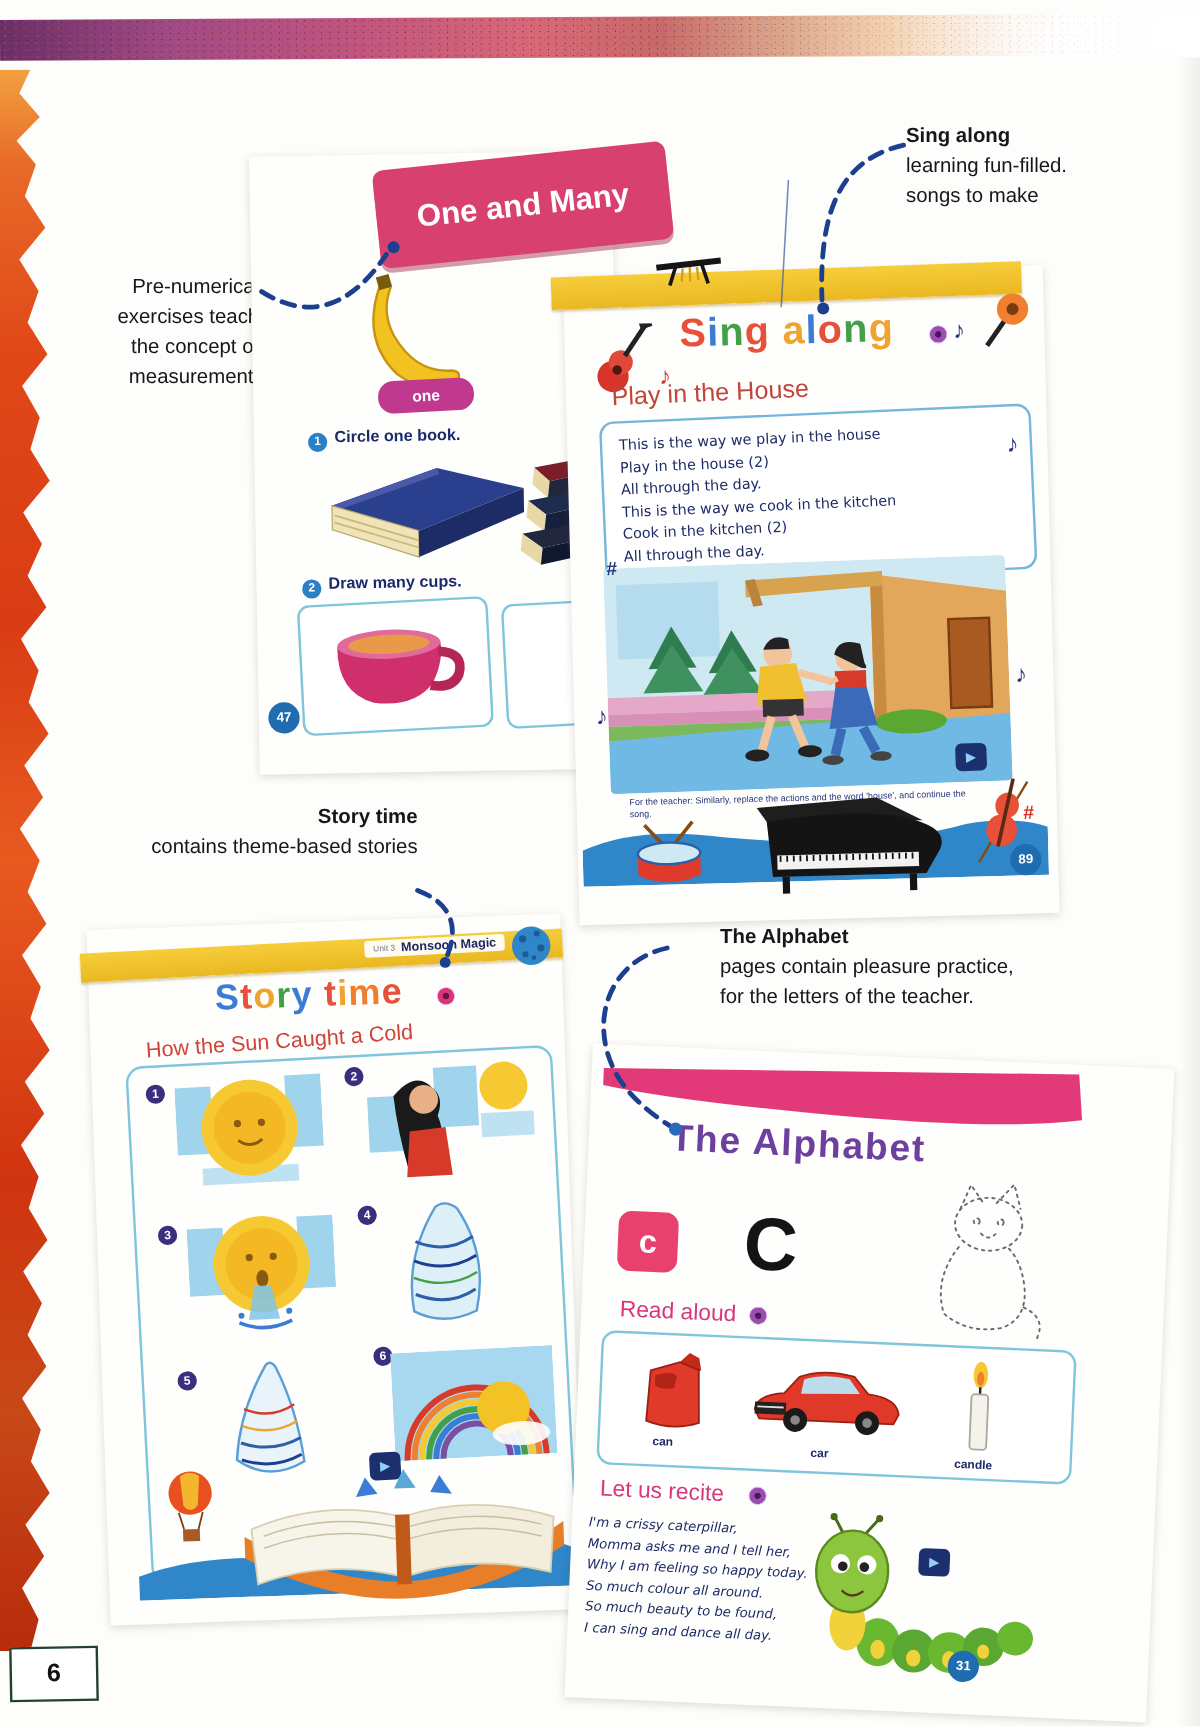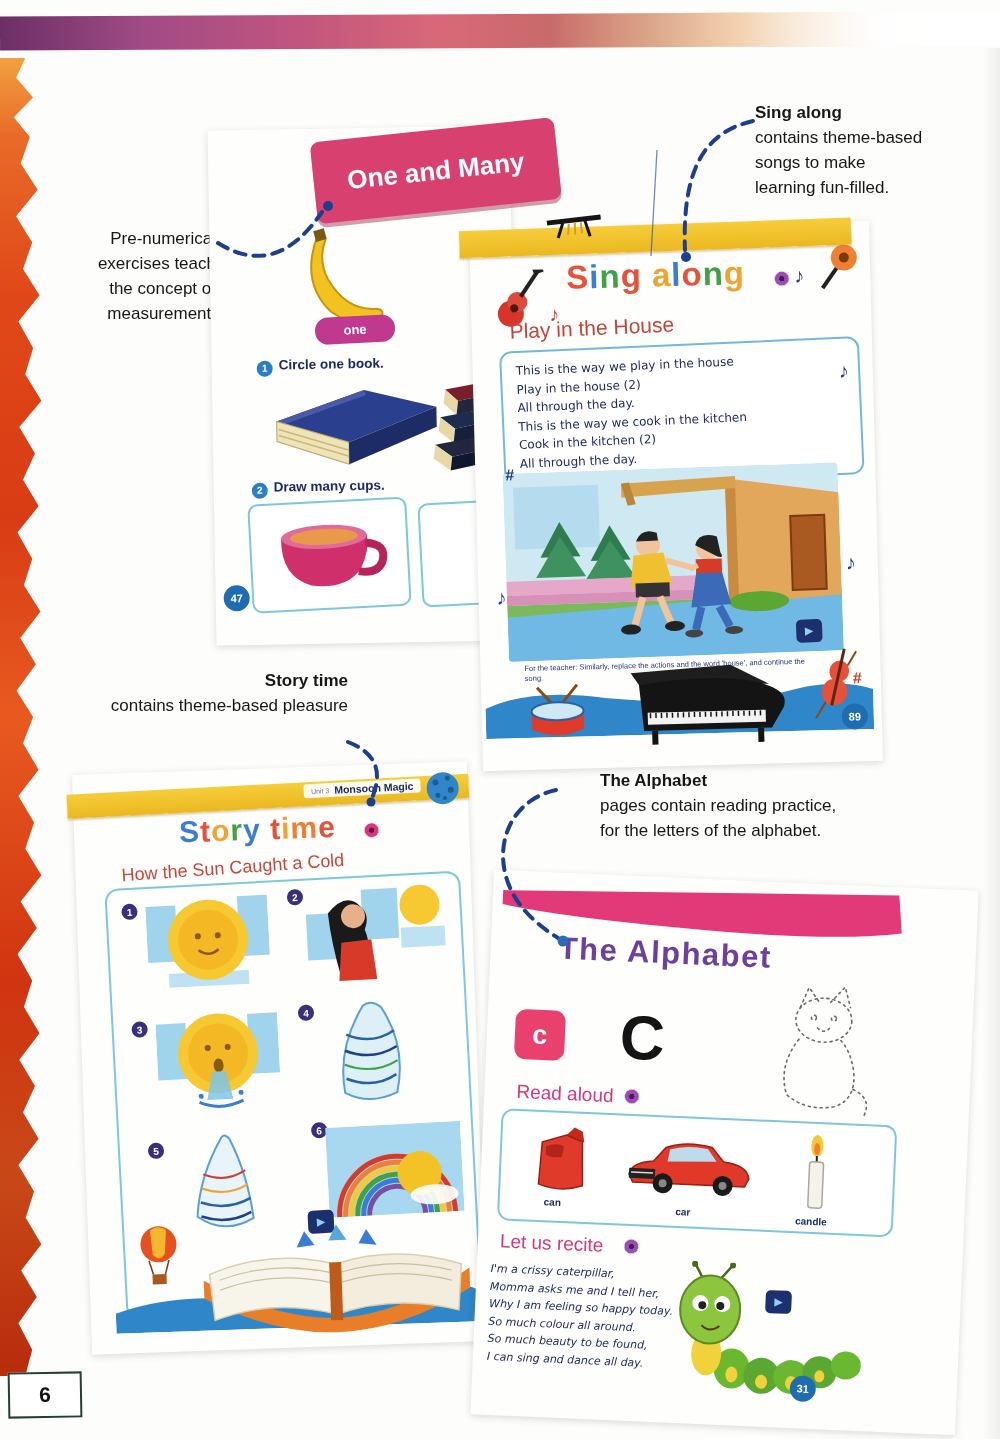--- a/index.html
+++ b/index.html
@@ -85,34 +85,33 @@
 
   <div class="abs anno" style="left:20px;top:226px;width:196px;text-align:right;">
     <div>Pre-numerical</div>
     <div>exercises teach</div>
     <div>the concept of</div>
     <div>measurement.</div>
   </div>
 
   <div class="abs anno" style="left:755px;top:100px;width:235px;">
     <div class="t">Sing along</div>
-    <div>contains theme-based</div>
+    <div>learning fun-filled.</div>
     <div>songs to make</div>
-    <div>learning fun-filled.</div>
   </div>
 
   <div class="abs anno" style="left:48px;top:668px;width:300px;text-align:right;">
     <div class="t">Story time</div>
-    <div>contains theme-based pleasure</div>
+    <div>contains theme-based stories</div>
   </div>
 
   <div class="abs anno" style="left:600px;top:768px;width:380px;">
     <div class="t">The Alphabet</div>
-    <div>pages contain reading practice,</div>
-    <div>for the letters of the alphabet.</div>
+    <div>pages contain pleasure practice,</div>
+    <div>for the letters of the teacher.</div>
   </div>
 
   <div class="abs sheet" style="left:212px;top:128px;width:302px;height:515px;transform:rotate(-1deg);">
     <div class="abs om-banner">One and Many</div>
     <svg class="abs" style="left:78px;top:95px;" width="102" height="112" viewBox="0 0 102 112">
       <path d="M30,12 Q12,58 42,88 Q72,110 92,96 Q97,87 88,86 Q58,88 40,56 Q30,36 38,16 Z" fill="#f2c320" stroke="#c79212" stroke-width="2"></path>
       <rect x="27" y="6" width="11" height="11" fill="#7a5a10" transform="rotate(-15 32 11)"></rect>
     </svg>
     <div class="abs om-pill">one</div>
     <div class="abs" style="left:45px;top:226px;">

